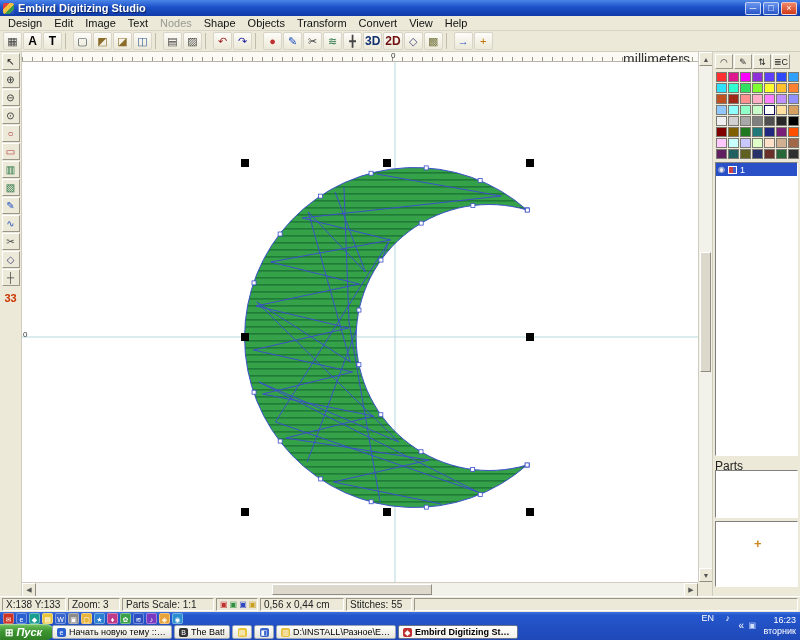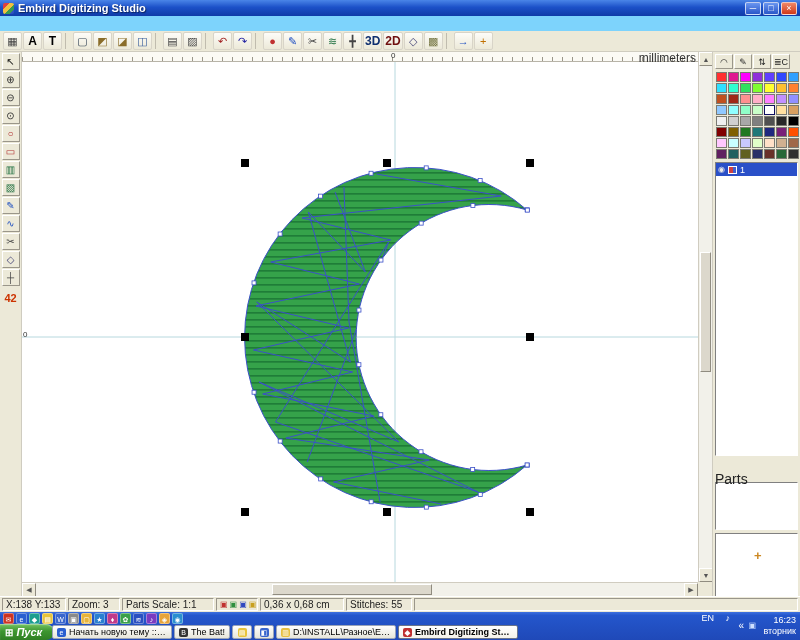--- a/index.html
+++ b/index.html
@@ -2,21 +2,21 @@
 <html style="--green: #35a24a; --green-dark: #1f7d38; --stitch: #3b50c8; --crosshair: #b7d8de; --handle: #000000;"><head>
 <meta charset="utf-8">
 <style>
   :root{
     --green:#35a24a; --green-dark:#1f7d38; --stitch:#3b50c8;
     --crosshair:#b7d8de; --handle:#000000;
   }
   *{box-sizing:border-box}
   body{margin:0;font-family:"Liberation Sans",sans-serif}
   button{font-family:inherit;border:0;padding:0;background:none;cursor:default}
-  .screen{position:relative;width:800px;height:640px;background:#7dd3fc;overflow:hidden}
+  .screen{position:relative;width:800px;height:640px;background:#84cc16;overflow:hidden}
 
   
   .titlebar{position:absolute;left:0;top:0;width:800px;height:16px;
     background:linear-gradient(to bottom,#4a85e8 0%,#1c51c8 45%,#0f3ba8 100%);
     display:flex;align-items:center;padding-left:3px}
   .app-icon{width:11px;height:11px;border-radius:2px;margin-right:4px;
     background:linear-gradient(135deg,#e04040 0 30%,#f0c040 30% 55%,#3a9a50 55% 78%,#3050c0 78% 100%)}
   .title-text{color:#fff;font-size:11px;font-weight:bold;text-shadow:1px 1px 1px rgba(0,0,0,.5);flex:1}
   .title-buttons{display:flex;gap:2px;margin-right:3px}
   .tbtn{width:16px;height:13px;font-size:9px;color:#fff;display:flex;align-items:center;justify-content:center;
@@ -40,21 +40,21 @@
   .lt-btn{display:flex;width:18px;height:17px;margin:1px auto 1px;background:#ece9d8;font-size:10px;color:#333;
     border:1px solid;border-color:#fff #9a968a #9a968a #fff;align-items:center;justify-content:center}
   .count-label{color:#cc3300;font-weight:bold;font-size:11px;text-align:center;margin-top:6px}
 
   
   .ruler-h{position:absolute;left:22px;top:52px;width:676px;height:10px;background:#fbfaf5;
     border-bottom:1px solid #b8b4a8;
     background-image:repeating-linear-gradient(to right,#9a968a 0 1px,transparent 1px 10px);
     background-size:100% 4px;background-position:0 100%;background-repeat:no-repeat}
   .ruler-zero{position:absolute;left:369px;top:-1px;font-size:8px;color:#333}
-  .ruler-units{position:absolute;right:2px;top:-1px;font-size:12px;color:#333}
+  .ruler-units{position:absolute;right:8px;top:-1px;font-size:14px;color:#333}
   .vruler-zero{position:absolute;left:23px;top:330px;font-size:8px;color:#333;z-index:5}
   .canvas{position:absolute;left:22px;top:62px;width:676px;height:520px;background:#fff}
   .crosshair{stroke:var(--crosshair);stroke-width:1}
   .stitch{stroke:var(--stitch);stroke-width:1}
   .node{fill:#fff;stroke:var(--stitch);stroke-width:0.8}
   .handle{fill:var(--handle)}
 
   
   .scroll-v{position:absolute;left:698px;top:52px;width:14px;height:530px;background:#f2f1ea;border-left:1px solid #d0ccc0}
   .scroll-h{position:absolute;left:22px;top:582px;width:676px;height:14px;background:#f2f1ea;border-top:1px solid #d0ccc0}
@@ -69,21 +69,21 @@
   .rp-tools{display:flex;gap:1px;height:15px}
   .rp-btn{height:15px;min-width:18px;font-size:9px;background:#ece9d8;color:#222;
     border:1px solid;border-color:#fff #9a968a #9a968a #fff;display:flex;align-items:center;justify-content:center}
   .palette{display:grid;grid-template-columns:repeat(7,11px);grid-auto-rows:10px;gap:1px;margin-top:3px;padding-left:1px}
   .pal-cell{width:11px;height:10px;border:1px solid #7a7a72}
   .pal-cell.selected{border:1px solid #101060;box-shadow:inset 0 0 0 1px #fff}
   .thread-list{margin-top:3px;height:294px;background:#fff;border:1px solid;border-color:#808080 #fff #fff #808080}
   .thread-row{height:13px;background:#2a50c8;color:#fff;font-size:9px;display:flex;align-items:center;gap:3px;padding:0 2px}
   .tr-eye{color:#e8e8e8;font-size:8px}
   .tr-type{width:9px;height:8px;background:linear-gradient(90deg,#d04040 50%,#4060d0 50%);border:1px solid #fff}
-  .parts-label{margin-top:15px;font-size:14px;color:#222;height:11px}
+  .parts-label{margin-top:3px;font-size:12px;color:#222;height:11px}
   .parts-box{height:48px;background:#fff;border:1px solid;border-color:#808080 #fff #fff #808080}
   .preview-box{margin-top:3px;height:66px;background:#fff;position:relative;border:1px solid;border-color:#808080 #fff #fff #808080}
   .preview-marker{position:absolute;left:38px;top:14px;color:#cc8822;font-size:13px;font-weight:bold}
 
   
   .statusbar{position:absolute;left:0;top:596px;width:800px;height:16px;background:#ece9d8;border-top:1px solid #fff;
     display:flex;align-items:stretch;gap:2px;padding:1px 2px;font-size:10px;color:#222}
   .sb-seg{border:1px solid;border-color:#9a968a #fff #fff #9a968a;display:flex;align-items:center;
     padding:0 3px;white-space:nowrap;overflow:hidden}
   .w1{width:64px}.w2{width:52px}.w3{width:92px}.w4{width:42px;gap:2px}.w5{width:84px}.w6{width:66px}.fillseg{flex:1}
@@ -120,20 +120,33 @@
   <div class="titlebar">
     <span class="app-icon"></span>
     <span class="title-text">Embird Digitizing Studio</span>
     <span class="title-buttons" id="title-buttons">
         <span class="tbtn">─</span>
         <span class="tbtn">□</span>
         <span class="tbtn close">×</span>
       </span>
   </div>
 
+  <div class="menubar" id="menu-bar">
+      <span class="menu-item">Design</span>
+      <span class="menu-item">Edit</span>
+      <span class="menu-item">Image</span>
+      <span class="menu-item">Text</span>
+      <span class="menu-item disabled">Nodes</span>
+      <span class="menu-item">Shape</span>
+      <span class="menu-item">Objects</span>
+      <span class="menu-item">Transform</span>
+      <span class="menu-item">Convert</span>
+      <span class="menu-item">View</span>
+      <span class="menu-item">Help</span>
+    </div>
 
   <div class="toolbar" id="toolbar">
       <button class="tb-btn" style="color: rgb(68, 68, 68);">▦</button>
       <button class="tb-btn bold" style="color: rgb(0, 0, 0);">A</button>
       <button class="tb-btn bold" style="color: rgb(0, 0, 0);">T</button>
       <span class="tb-sep"></span>
       <button class="tb-btn" style="color: rgb(51, 68, 85);">▢</button>
       <button class="tb-btn" style="color: rgb(138, 109, 42);">◩</button>
       <button class="tb-btn" style="color: rgb(138, 109, 42);">◪</button>
       <button class="tb-btn" style="color: rgb(52, 90, 154);">◫</button>
@@ -167,21 +180,21 @@
         <button class="lt-btn" style="color: rgb(176, 48, 48);">○</button>
         <button class="lt-btn" style="color: rgb(176, 48, 48);">▭</button>
         <button class="lt-btn" style="color: rgb(32, 112, 64);">▥</button>
         <button class="lt-btn" style="color: rgb(32, 112, 64);">▧</button>
         <button class="lt-btn" style="color: rgb(32, 80, 192);">✎</button>
         <button class="lt-btn" style="color: rgb(32, 80, 192);">∿</button>
         <button class="lt-btn" style="color: rgb(68, 68, 68);">✂</button>
         <button class="lt-btn" style="color: rgb(68, 68, 119);">◇</button>
         <button class="lt-btn" style="color: rgb(68, 68, 68);">┼</button>
       </div>
-    <div class="count-label">42</div>
+    <div class="count-label">33</div>
   </div>
 
   <div class="ruler-h">
     <span class="ruler-zero">0</span>
     <span class="ruler-units">millimeters</span>
   </div>
   <span class="vruler-zero">0</span>
 
   <div class="canvas">
     <svg width="676" height="520" viewBox="0 0 676 520">
@@ -346,21 +359,21 @@
   <div class="statusbar">
     <span class="sb-seg w1">X:138 Y:133</span>
     <span class="sb-seg w2">Zoom: 3</span>
     <span class="sb-seg w3">Parts Scale: 1:1</span>
     <span class="sb-seg w4" id="sb-icons">
         <span class="sb-ico" style="color: rgb(192, 48, 48);">▣</span>
         <span class="sb-ico" style="color: rgb(47, 143, 63);">▣</span>
         <span class="sb-ico" style="color: rgb(48, 72, 192);">▣</span>
         <span class="sb-ico" style="color: rgb(200, 160, 32);">▣</span>
       </span>
-    <span class="sb-seg w5">0,36 x 0,68 cm</span>
+    <span class="sb-seg w5">0,56 x 0,44 cm</span>
     <span class="sb-seg w6">Stitches: 55</span>
     <span class="sb-seg fillseg"></span>
   </div>
 
   <div class="taskbar">
     <div class="quick-launch" id="quick-launch">
         <button class="ql-btn" style="background: rgb(204, 51, 34);">✉</button>
         <button class="ql-btn" style="background: rgb(42, 95, 208);">e</button>
         <button class="ql-btn" style="background: rgb(26, 158, 143);">◆</button>
         <button class="ql-btn" style="background: rgb(232, 196, 58);">▤</button>

